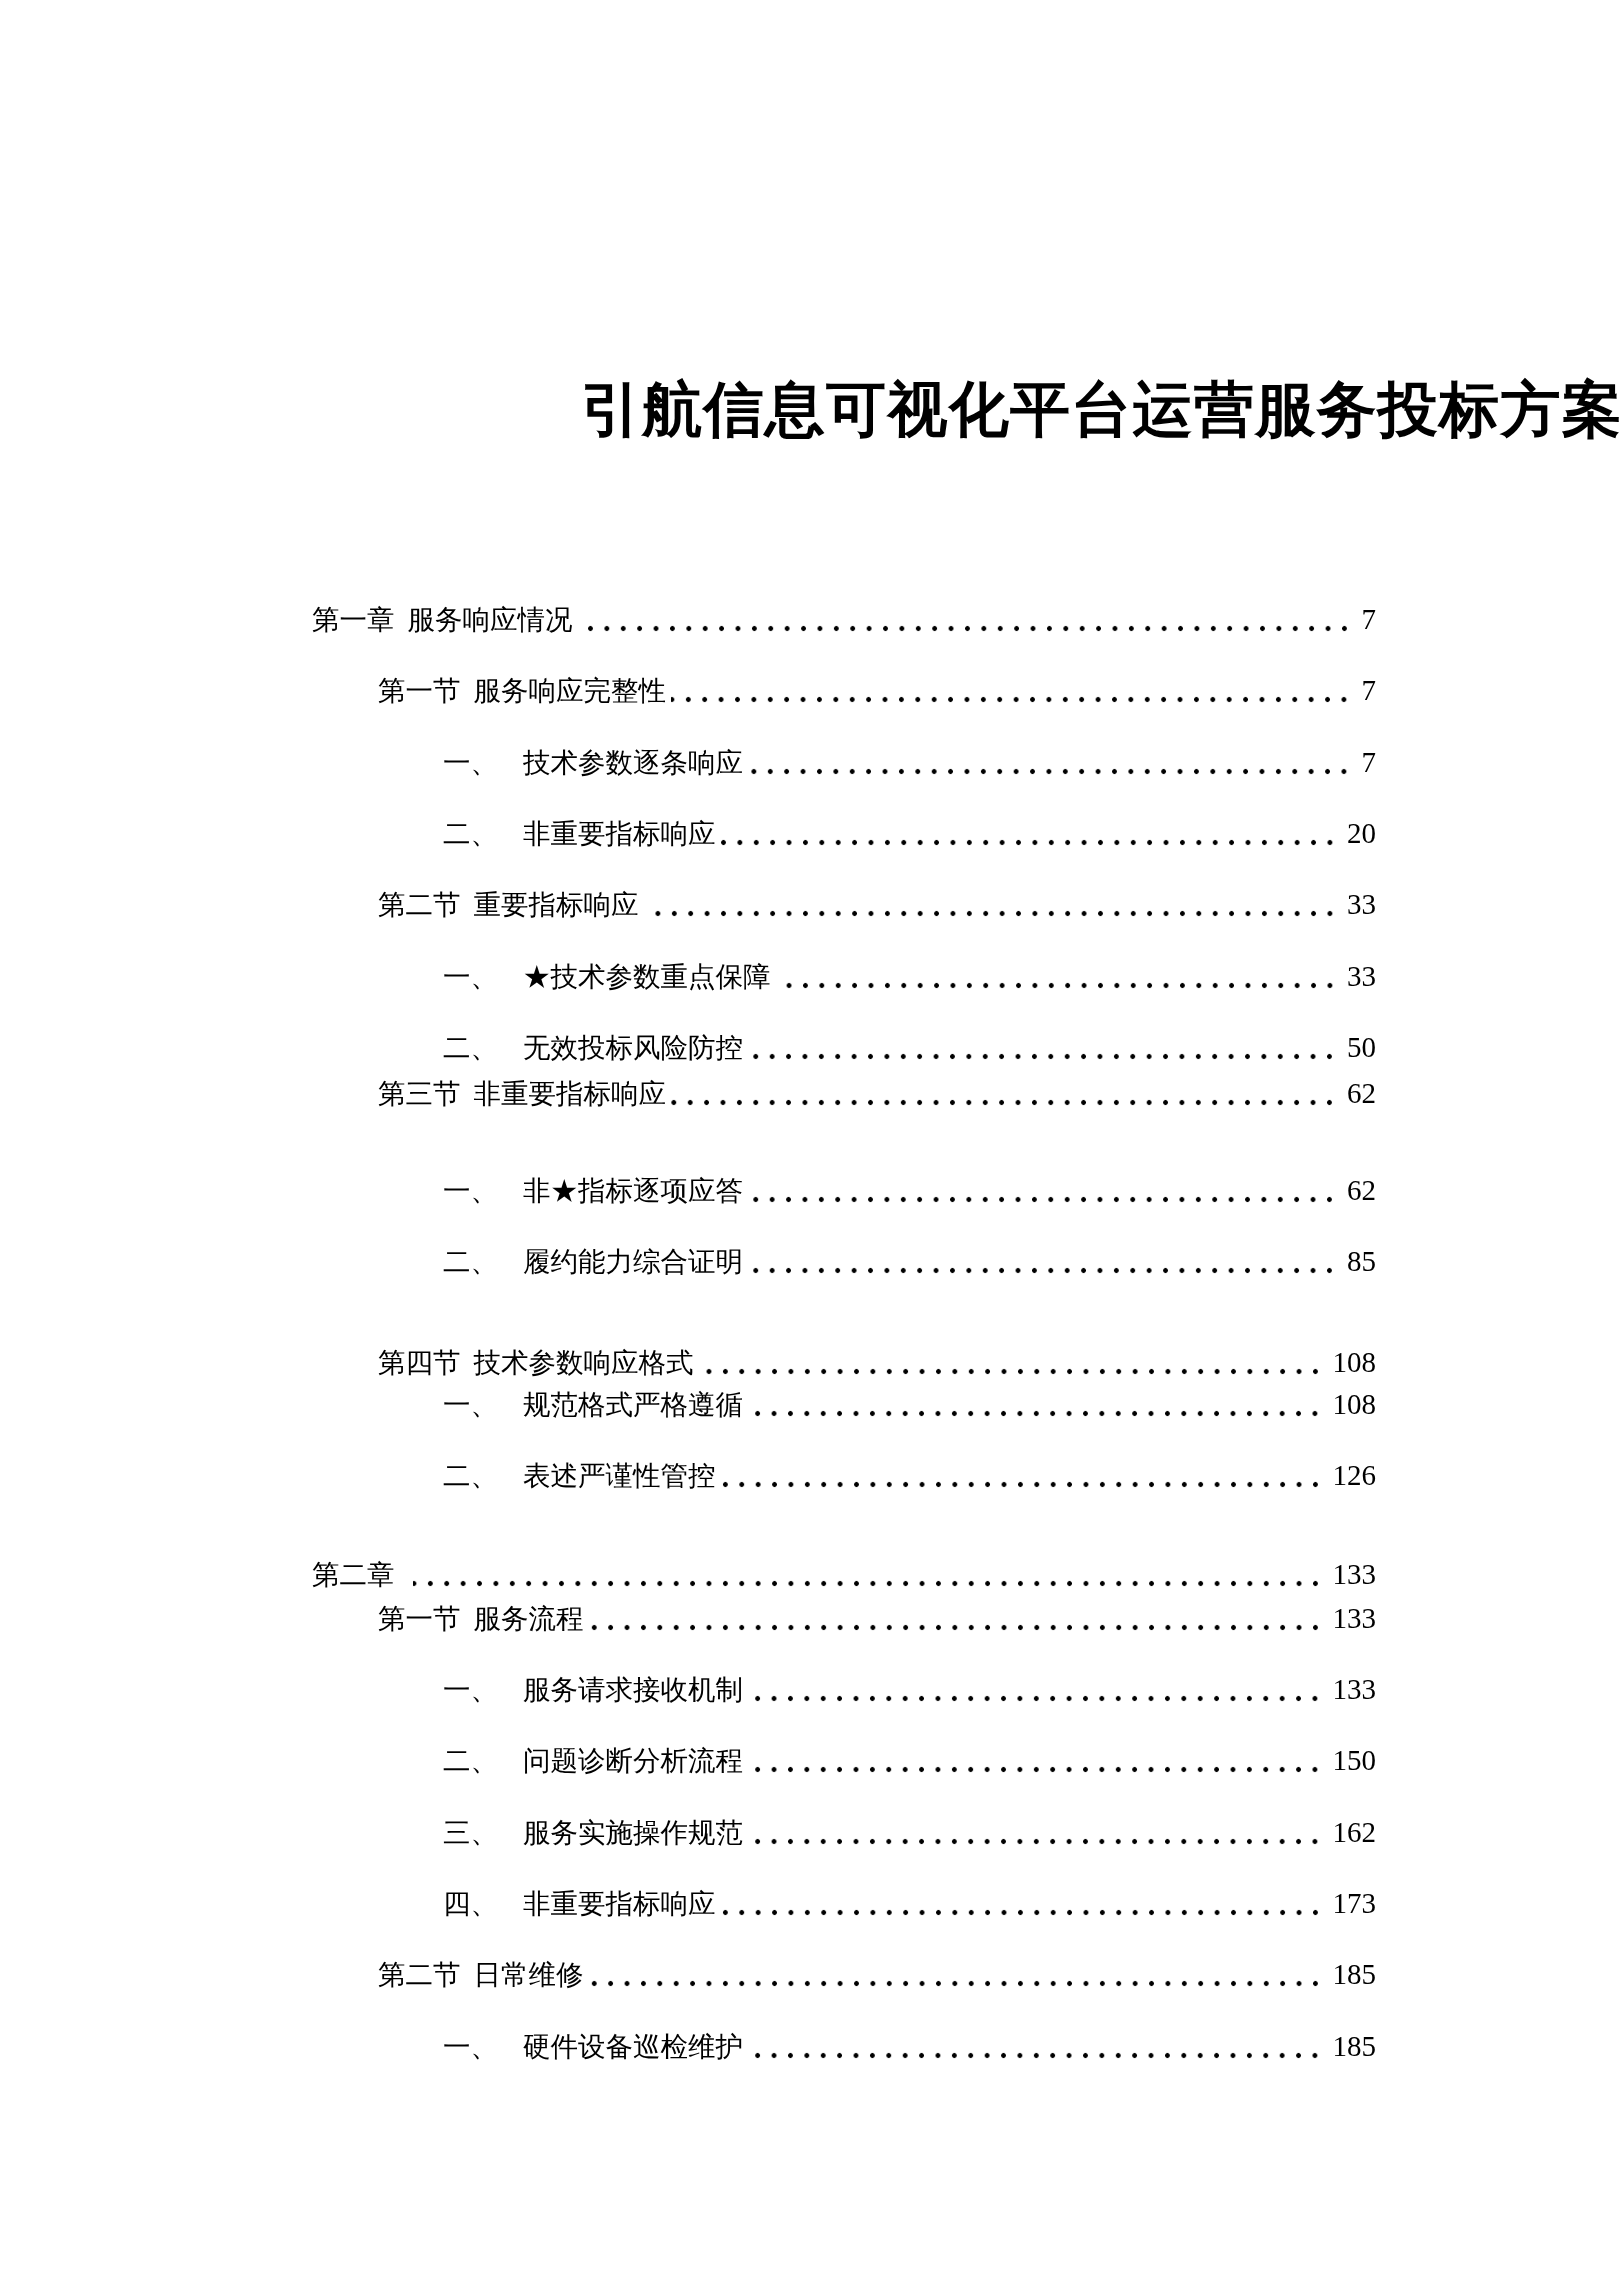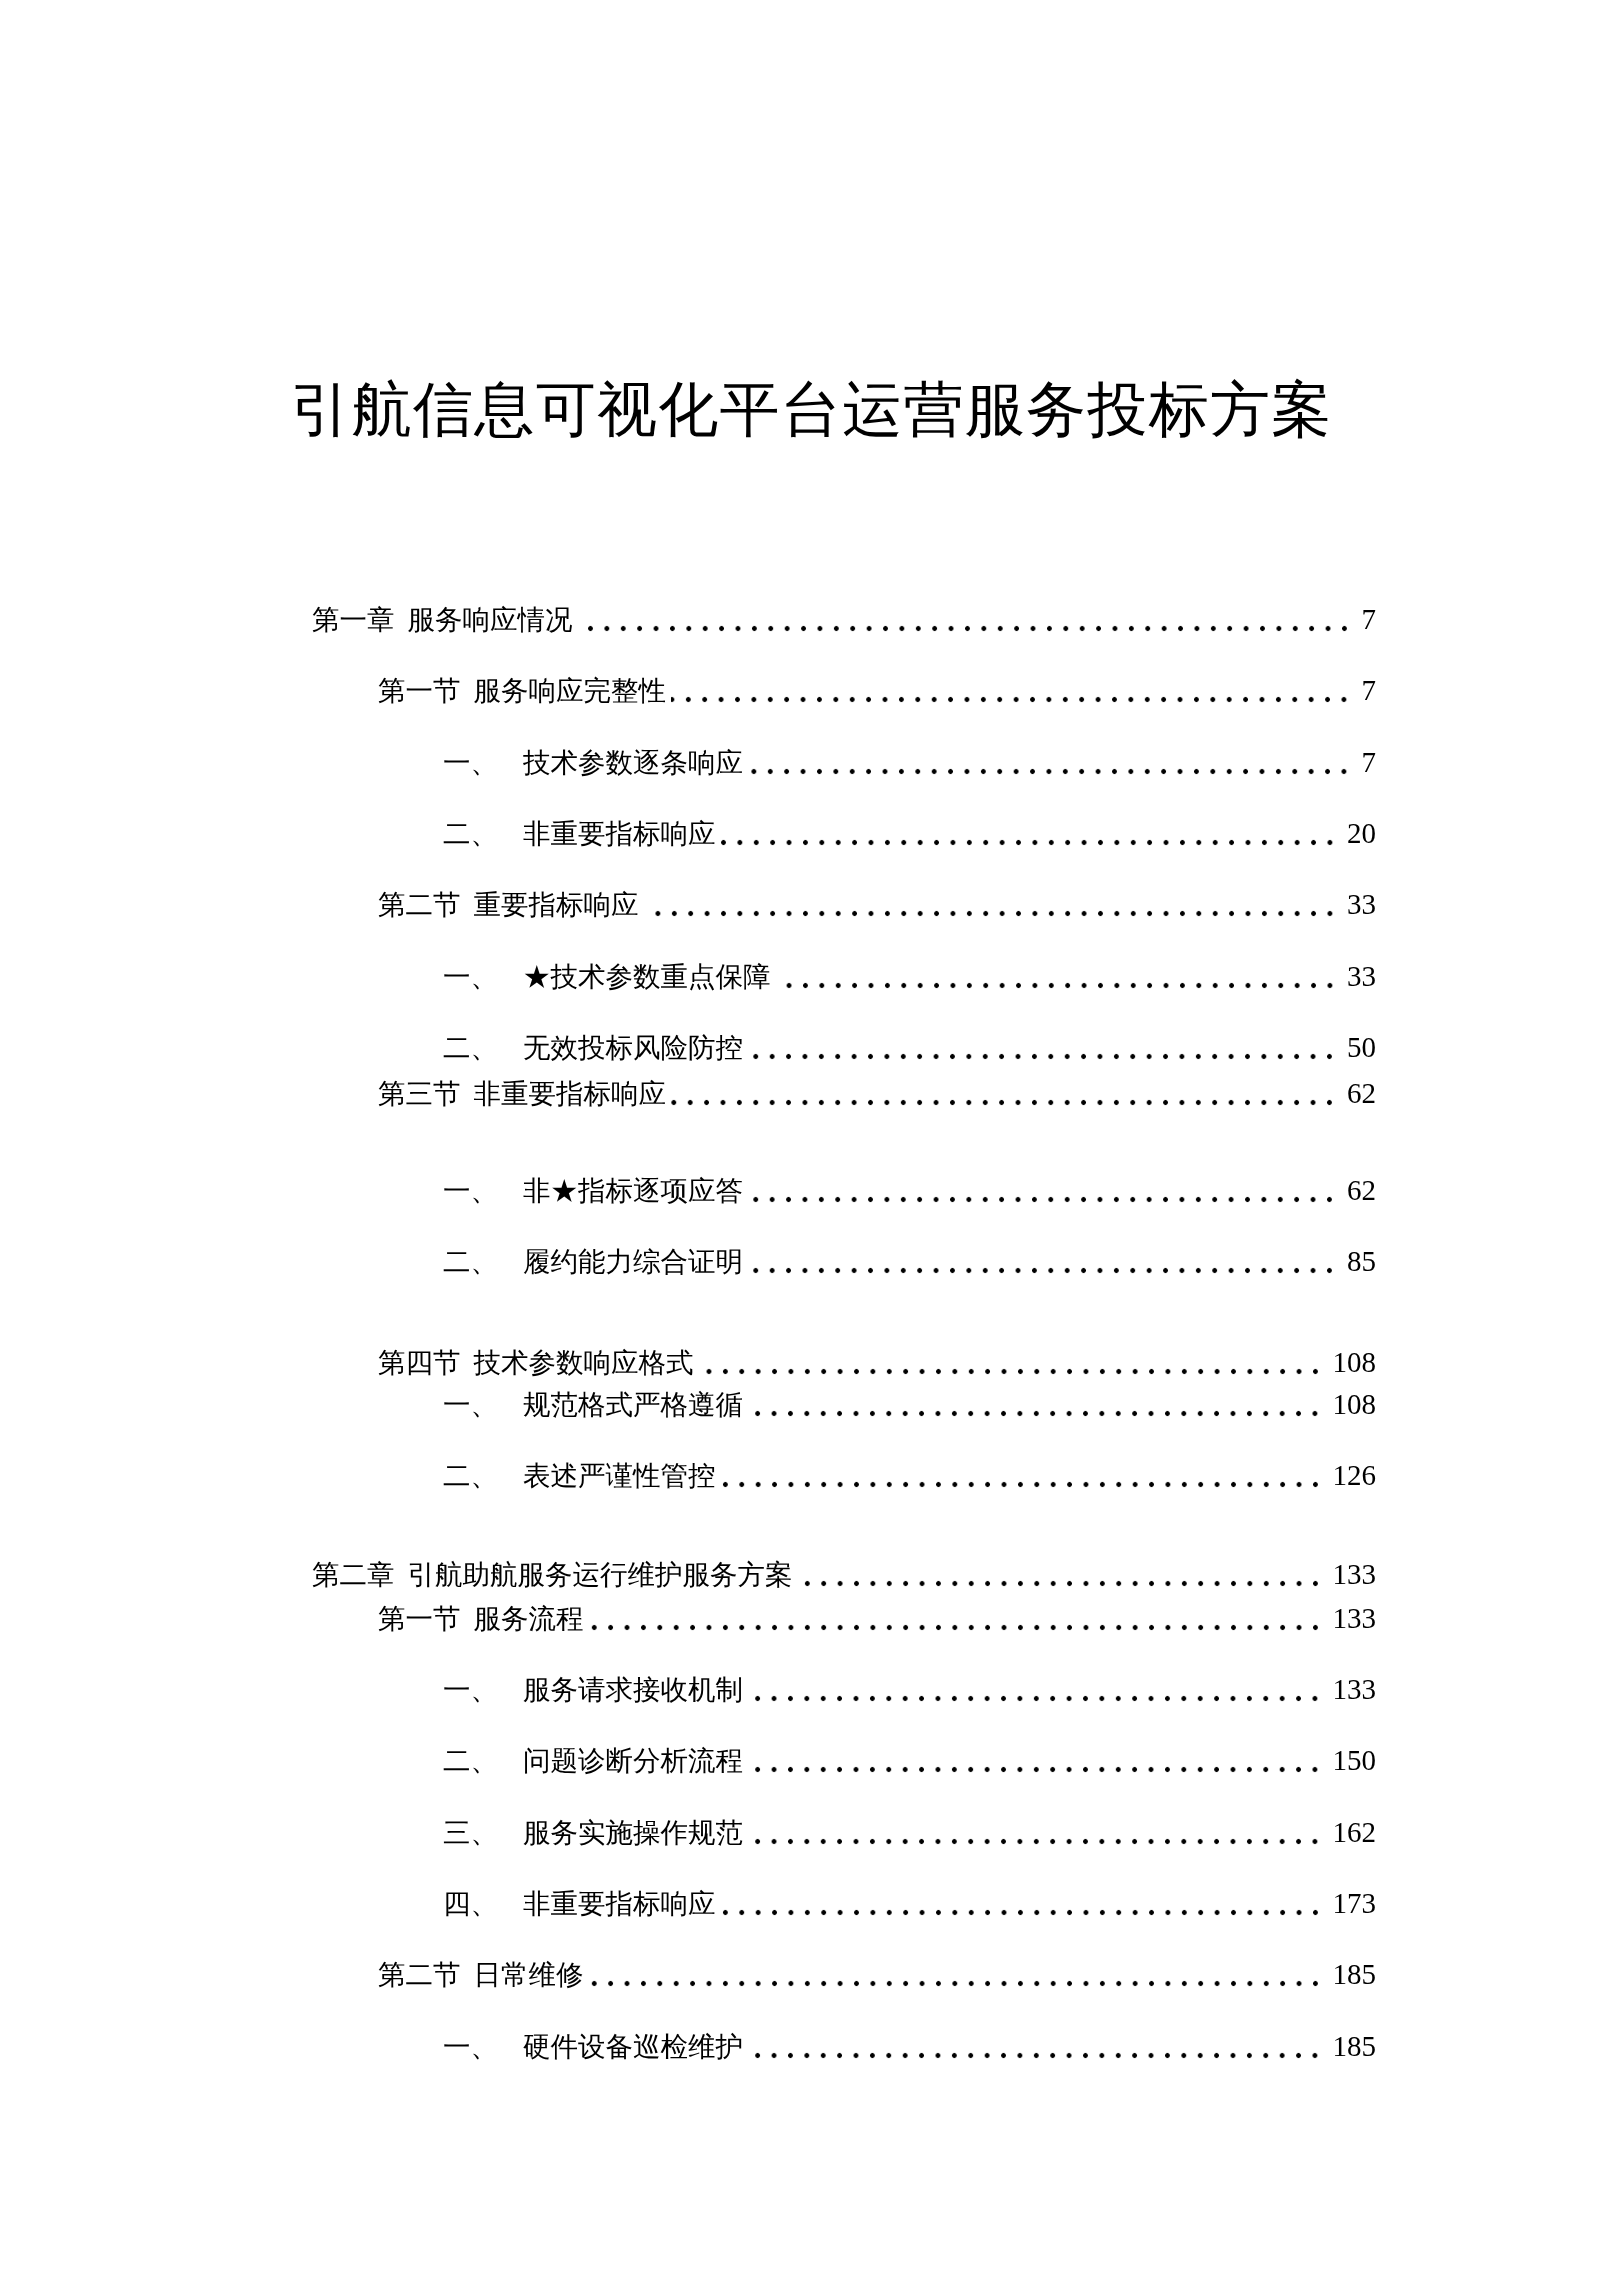--- a/index.html
+++ b/index.html
@@ -13,23 +13,23 @@
       position: relative;
       overflow: hidden;
       color: #000000;
       font-family: "DejaVu Serif", "Liberation Serif", serif;
     }
     .page-title {
       position: absolute;
       left: 0;
       width: 1623px;
       top: 330px;
-      text-align: center;
+      text-align: right;
       font-size: 60px;
-      font-weight: normal;
+      font-weight: bold;
       letter-spacing: 1.3px;
       line-height: 79px;
       font-family: "DejaVu Serif", "Liberation Serif", serif;
     }
     .toc {
       position: absolute;
       left: 0;
       top: 576px;
       width: 1623px;
     }
@@ -147,21 +147,20 @@
     <span class="toc-page">108</span>
   </div>
   <div class="toc-row level-3" style="top:856px">
     <span class="toc-prefix">二、</span>
     <span class="toc-label">表述严谨性管控</span>
     <span class="toc-leader"></span>
     <span class="toc-page">126</span>
   </div>
   <div class="toc-row level-1" style="top:955px">
     <span class="toc-prefix">第二章</span>
-    <span class="toc-label">引航助航服务运行维护服务方案</span>
     <span class="toc-leader"></span>
     <span class="toc-page">133</span>
   </div>
   <div class="toc-row level-2" style="top:999px">
     <span class="toc-prefix">第一节</span>
     <span class="toc-label">服务流程</span>
     <span class="toc-leader"></span>
     <span class="toc-page">133</span>
   </div>
   <div class="toc-row level-3" style="top:1070px">

